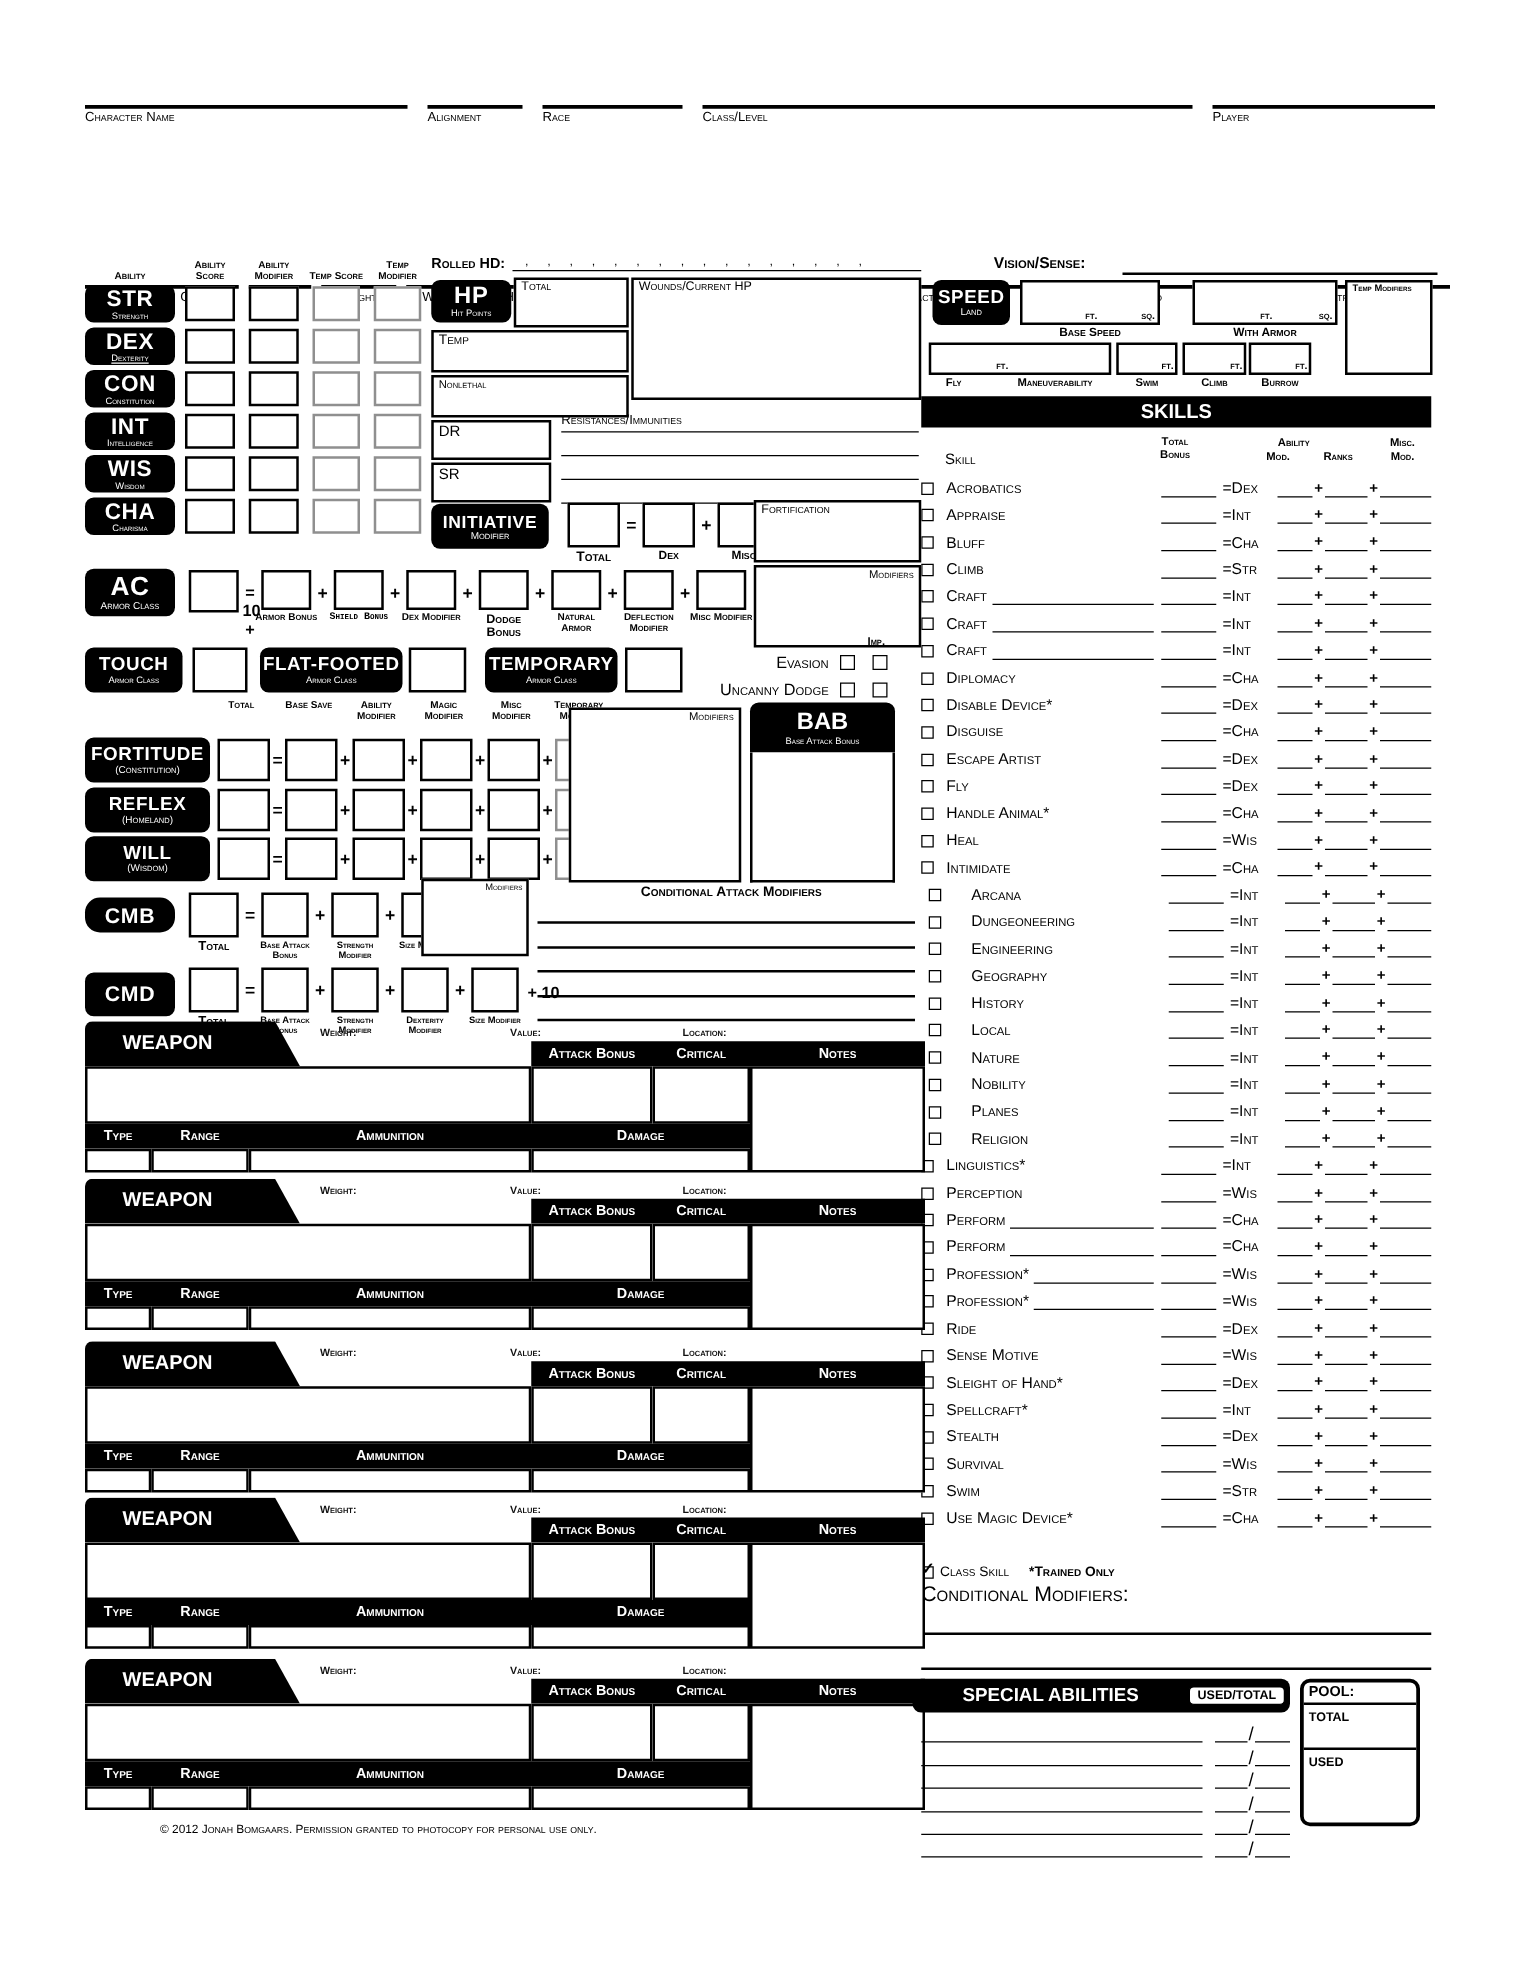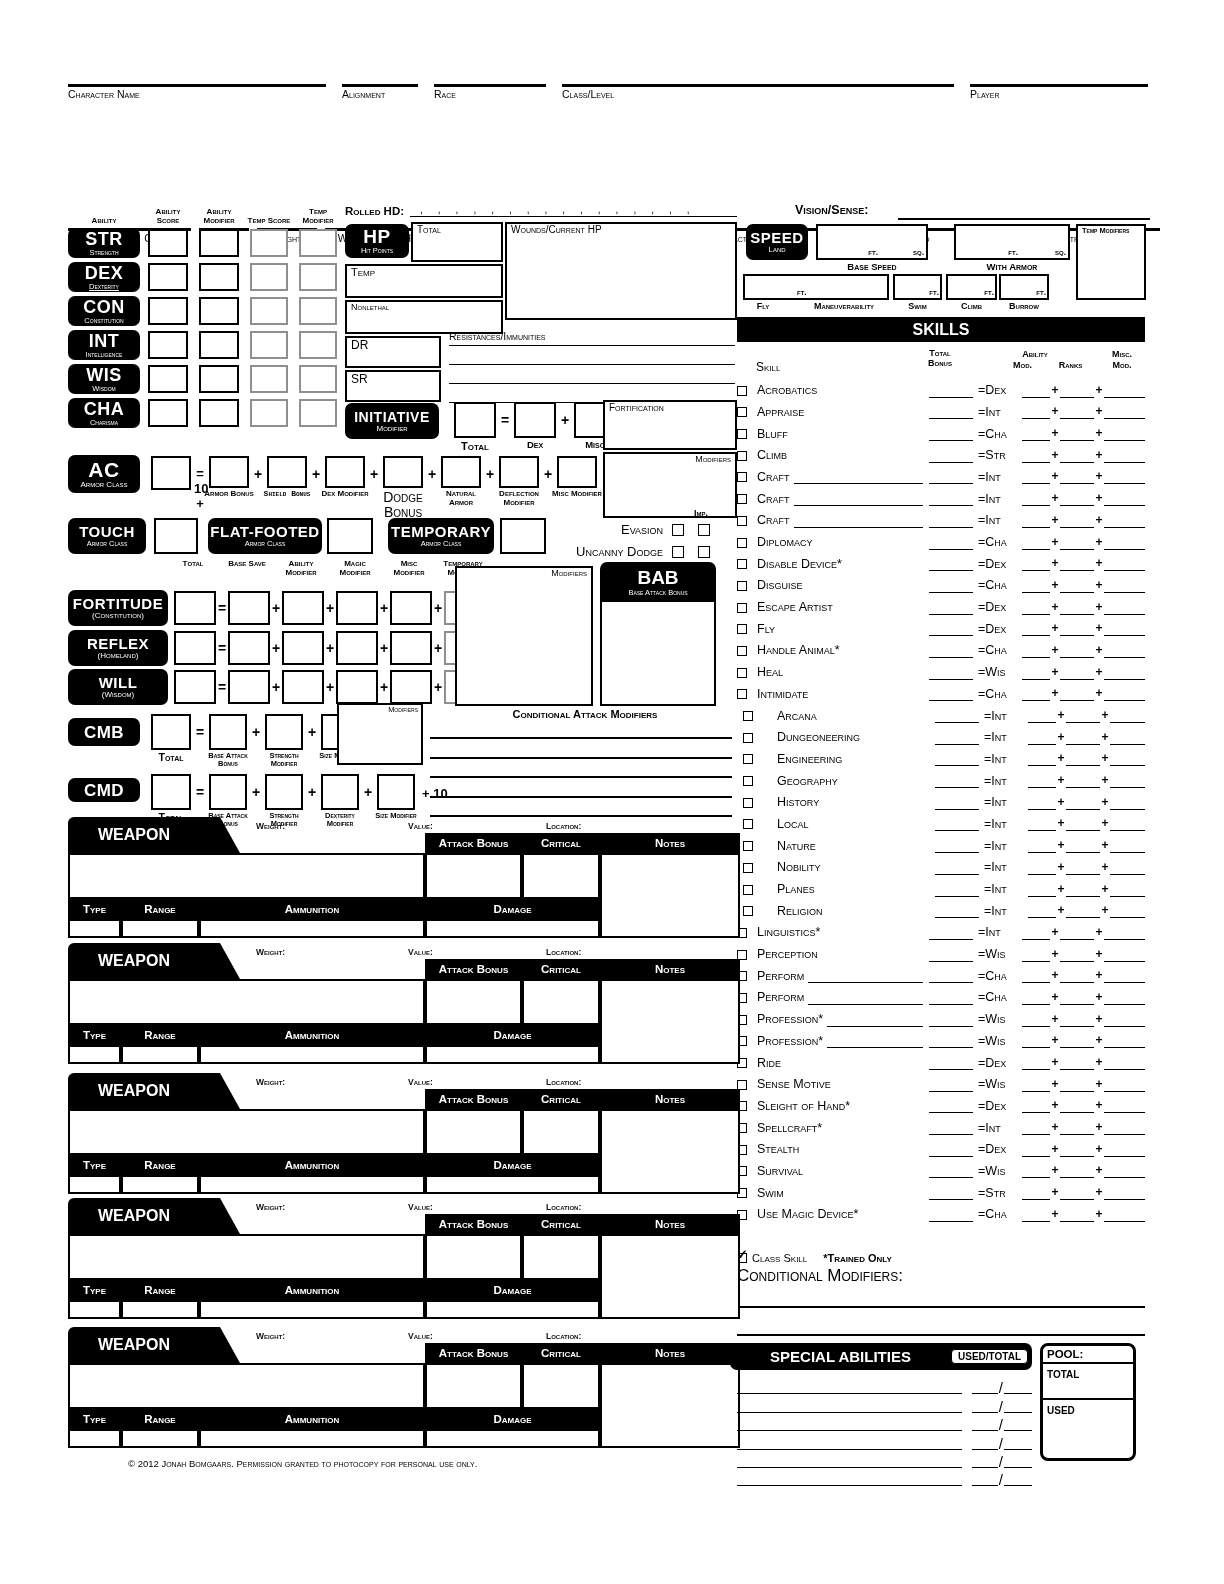--- a/index.html
+++ b/index.html
@@ -978,21 +978,21 @@
           <div class="collbl" style="font-size: 8px; margin-top: 2px; width: 54px; font-weight: bold; font-family: Liberation Mono, monospace;">Shield Bonus</div>
         </div>
         <span class="op" style="font-size: 14px; margin-top: 10px; width: 12px;">+</span>
         <div style="display: flex; flex-direction: column; align-items: center; width: 46px;">
           <div class="box" style="width: 40px; height: 32px;"></div>
           <div class="collbl" style="font-size: 8px; margin-top: 2px; width: 54px; font-weight: bold;">Dex Modifier</div>
         </div>
         <span class="op" style="font-size: 14px; margin-top: 10px; width: 12px;">+</span>
         <div style="display: flex; flex-direction: column; align-items: center; width: 46px;">
           <div class="box" style="width: 40px; height: 32px;"></div>
-          <div class="collbl" style="font-size: 14px; margin-top: 2px; width: 54px; font-weight: normal;">Dodge Bonus</div>
+          <div class="collbl" style="font-size: 10px; margin-top: 2px; width: 54px; font-weight: bold;">Dodge Bonus</div>
         </div>
         <span class="op" style="font-size: 14px; margin-top: 10px; width: 12px;">+</span>
         <div style="display: flex; flex-direction: column; align-items: center; width: 46px;">
           <div class="box" style="width: 40px; height: 32px;"></div>
           <div class="collbl" style="font-size: 8px; margin-top: 2px; width: 54px; font-weight: bold;">Natural Armor</div>
         </div>
         <span class="op" style="font-size: 14px; margin-top: 10px; width: 12px;">+</span>
         <div style="display: flex; flex-direction: column; align-items: center; width: 46px;">
           <div class="box" style="width: 40px; height: 32px;"></div>
           <div class="collbl" style="font-size: 8px; margin-top: 2px; width: 54px; font-weight: bold;">Deflection Modifier</div>
@@ -1116,21 +1116,21 @@
   <div id="bab-lines">
       <div class="ln abs" style="left: 430px; top: 736px; width: 302px; height: 1px; border-bottom-width: 2px;"></div>
       <div class="ln abs" style="left: 430px; top: 755.5px; width: 302px; height: 1px; border-bottom-width: 2px;"></div>
       <div class="ln abs" style="left: 430px; top: 775px; width: 302px; height: 1px; border-bottom-width: 2px;"></div>
       <div class="ln abs" style="left: 430px; top: 794.5px; width: 302px; height: 1px; border-bottom-width: 2px;"></div>
       <div class="ln abs" style="left: 430px; top: 814px; width: 302px; height: 1px; border-bottom-width: 2px;"></div>
     </div>
 
   <div class="abs" id="cmb-cmd" style="left:68px;top:700px;width:430px;height:128px;">
       <div style="position: absolute; left: 0px; top: 14px; display: flex; align-items: flex-start;">
-        <div class="pill" style="width: 72px; height: 28px; margin-top: 4px; margin-right: 8px;">
+        <div class="pill" style="width: 72px; height: 28px; margin-top: 4px; margin-right: 8px; border-radius: 12px;">
           <span class="big" style="font-size: 17px;">CMB</span>
         </div>
         <div style="display: flex; flex-direction: column; align-items: center; width: 46px;">
           <div class="box" style="width: 40px; height: 36px;"></div>
           <div class="collbl" style="font-size: 10.5px; margin-top: 2px; width: 54px; font-weight: bold;">Total</div>
         </div>
         <span class="op" style="font-size: 14px; margin-top: 10px; width: 12px;">=</span>
         <div style="display: flex; flex-direction: column; align-items: center; width: 44px;">
           <div class="box" style="width: 38px; height: 36px;"></div>
           <div class="collbl" style="font-size: 7.5px; margin-top: 2px; width: 52px; font-weight: bold;">Base Attack Bonus</div>
@@ -1140,21 +1140,21 @@
           <div class="box" style="width: 38px; height: 36px;"></div>
           <div class="collbl" style="font-size: 7.5px; margin-top: 2px; width: 52px; font-weight: bold;">Strength Modifier</div>
         </div>
         <span class="op" style="font-size: 14px; margin-top: 10px; width: 12px;">+</span>
         <div style="display: flex; flex-direction: column; align-items: center; width: 44px;">
           <div class="box" style="width: 38px; height: 36px;"></div>
           <div class="collbl" style="font-size: 7.5px; margin-top: 2px; width: 52px; font-weight: bold;">Size Modifier</div>
         </div>
       </div>
       <div style="position: absolute; left: 0px; top: 74px; display: flex; align-items: flex-start;">
-        <div class="pill" style="width: 72px; height: 24px; margin-top: 4px; margin-right: 8px;">
+        <div class="pill" style="width: 72px; height: 35px; margin-top: 4px; margin-right: 8px;">
           <span class="big" style="font-size: 17px;">CMD</span>
         </div>
         <div style="display: flex; flex-direction: column; align-items: center; width: 46px;">
           <div class="box" style="width: 40px; height: 36px;"></div>
           <div class="collbl" style="font-size: 10.5px; margin-top: 2px; width: 54px; font-weight: bold;">Total</div>
         </div>
         <span class="op" style="font-size: 14px; margin-top: 10px; width: 12px;">=</span>
         <div style="display: flex; flex-direction: column; align-items: center; width: 44px;">
           <div class="box" style="width: 38px; height: 36px;"></div>
           <div class="collbl" style="font-size: 7.5px; margin-top: 2px; width: 52px; font-weight: bold;">Base Attack Bonus</div>

